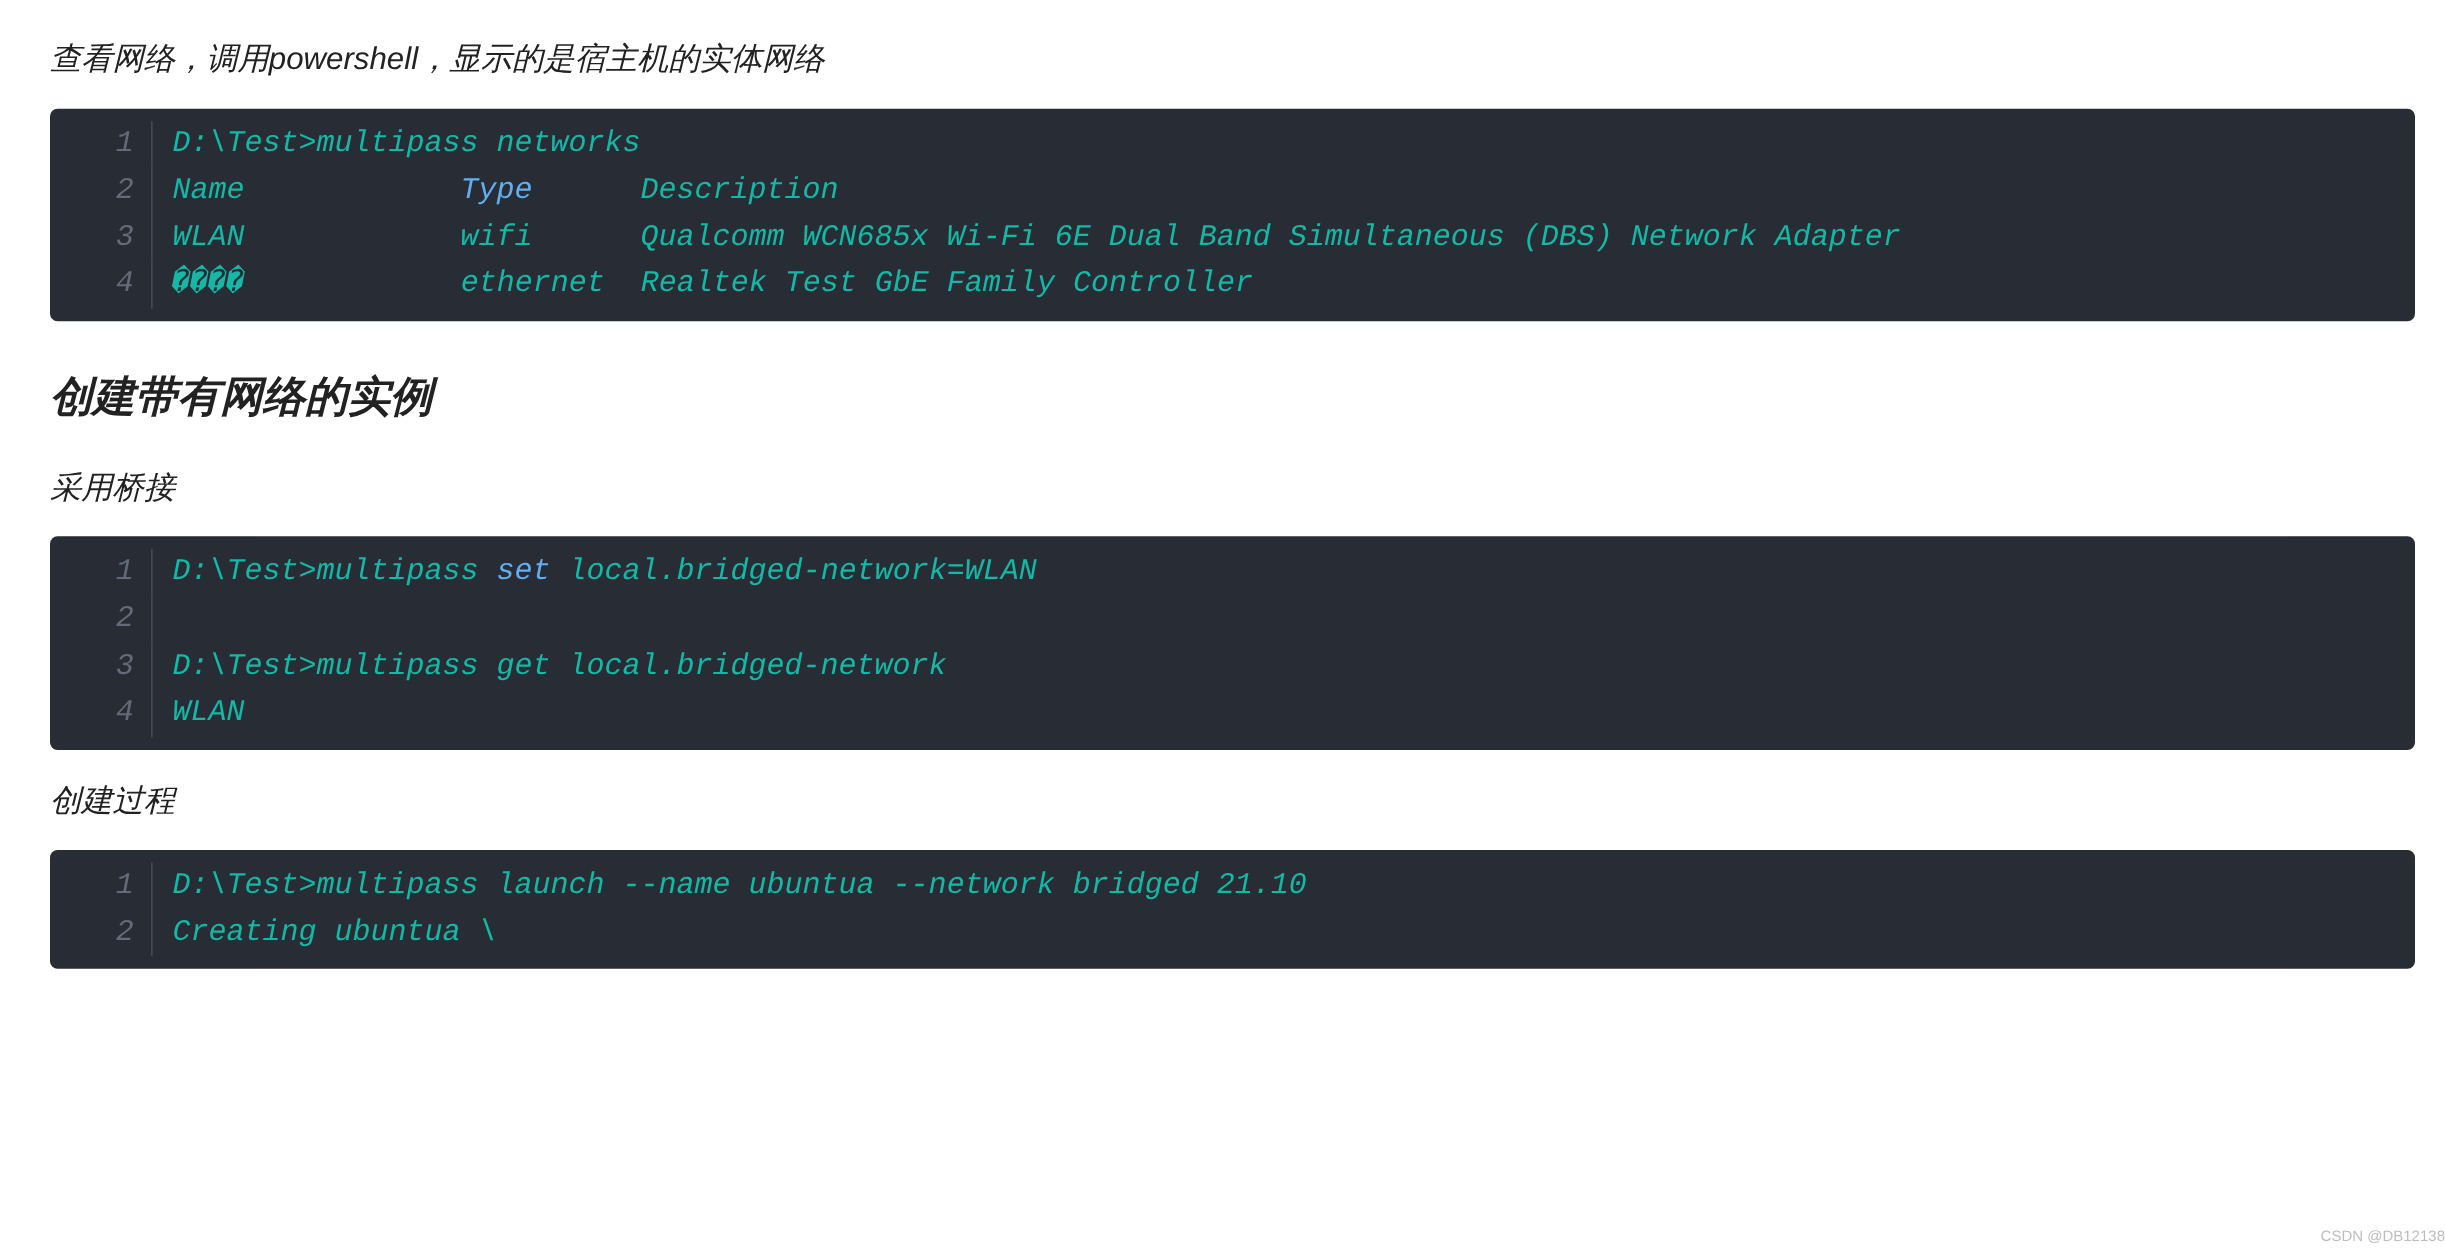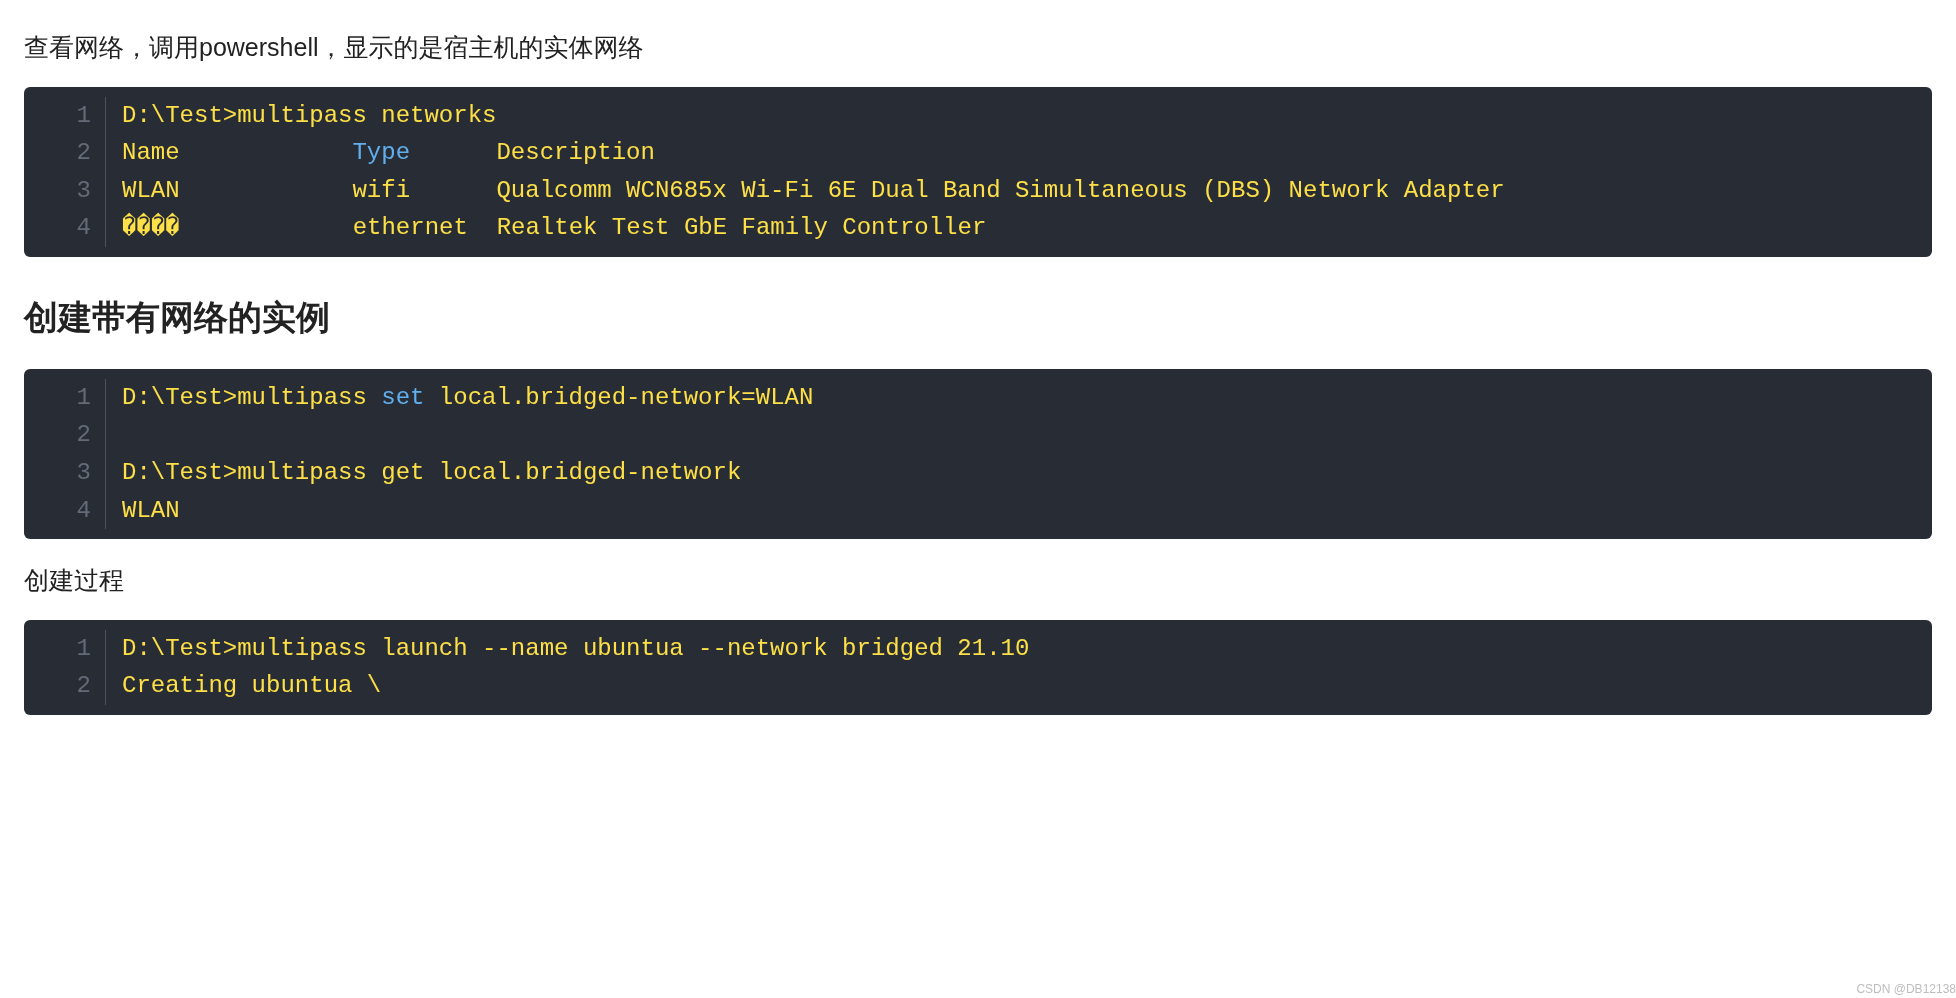--- a/index.html
+++ b/index.html
@@ -1,24 +1,24 @@
 <!DOCTYPE html>
 <html><head>
 <meta charset="utf-8">
 <style>
   * { box-sizing: border-box; margin: 0; padding: 0; }
   html, body { width: 1956px; background: #ffffff; font-family: -apple-system, "Segoe UI", "Helvetica Neue", Arial, "PingFang SC", "Microsoft YaHei", sans-serif; color: #222; }
-  .page { padding: 20px 24px 14px 24px; }
+  .page { padding: 20px 24px 14px 40px; font-style: italic; }
   .para { font-size: 25px; line-height: 1.7; color: #222; margin: 6px 0 18px 0; font-weight: 400; }
   .h2 { font-size: 34px; font-weight: 700; color: #222; margin: 38px 0 28px 0; }
   .codeblock { background: #282c34; border-radius: 6px; padding: 10px 0 10px 0; margin: 2px 0 18px 0; overflow: hidden; }
   .code-line { display: flex; align-items: stretch; font-family: "SFMono-Regular", "Menlo", "Consolas", "Liberation Mono", monospace; font-size: 24px; line-height: 1.4; }
   .ln { width: 82px; text-align: right; color: #636b78; padding: 2px 14px 2px 0; user-select: none; border-right: 1px solid #4b5261; flex: 0 0 82px; }
   .lc { padding: 2px 0 2px 16px; color: #abb2bf; white-space: pre; flex: 1 1 auto; }
-  .tok-plain { color: #fde047; }
+  .tok-plain { color: #14b8a6; }
   .tok-keyword { color: #61afef; }
   .watermark { position: fixed; right: 0; bottom: 2px; font-size: 12px; color: #bdbdbd; font-family: sans-serif; }
 </style>
 </head>
 <body>
 
 <div class="page">
 
   <p class="para">查看网络，调用powershell，显示的是宿主机的实体网络</p>
 
@@ -36,20 +36,21 @@
         <div class="lc"><span class="tok-plain">WLAN            wifi      Qualcomm WCN685x Wi-Fi 6E Dual Band Simultaneous (DBS) Network Adapter</span></div>
       </div>
       <div class="code-line">
         <div class="ln">4</div>
         <div class="lc"><span class="tok-plain">����            ethernet  Realtek Test GbE Family Controller</span></div>
       </div>
     </div>
 
   <h2 class="h2">创建带有网络的实例</h2>
 
+  <p class="para">采用桥接</p>
 
   <div class="codeblock">
       <div class="code-line">
         <div class="ln">1</div>
         <div class="lc"><span class="tok-plain">D:\Test&gt;multipass </span><span class="tok-keyword">set</span><span class="tok-plain"> local.bridged-network=WLAN</span></div>
       </div>
       <div class="code-line">
         <div class="ln">2</div>
         <div class="lc"><span class="tok-plain"></span></div>
       </div>

